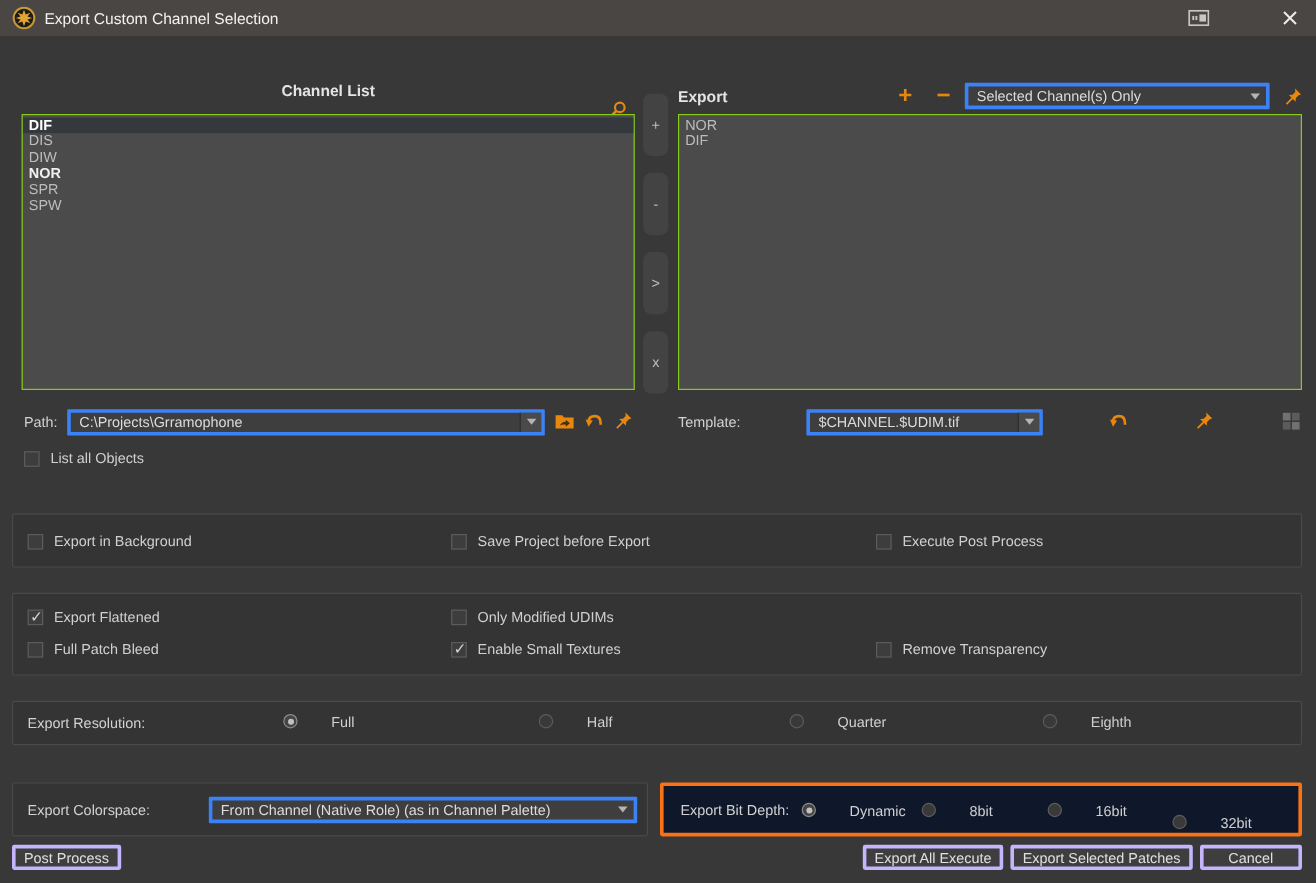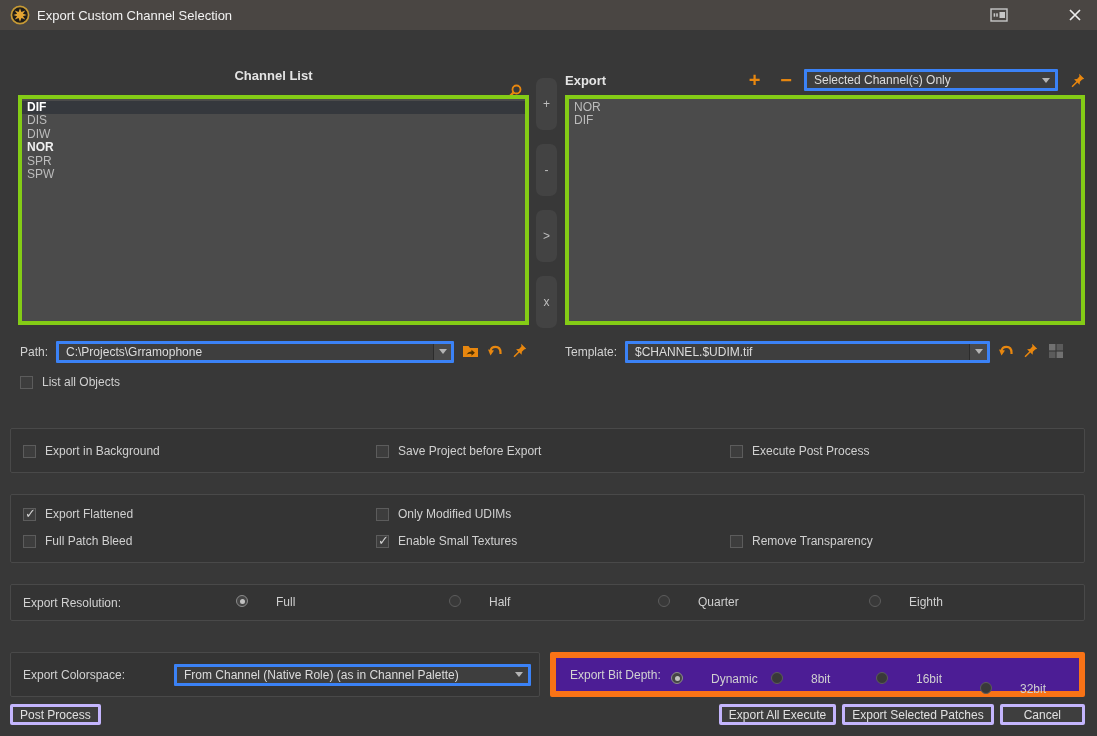--- a/index.html
+++ b/index.html
@@ -35,21 +35,21 @@
   .aa-btn { color:#e5e5e5; font-weight:normal; font-size:14px; margin-left:10px; }
 
   .plus-btn, .minus-btn { color:#e8870f; font-weight:bold; font-size:20px; line-height:18px; }
   .plus-btn { margin-left:auto; }
   .minus-btn { margin-left:20px; }
   .mode-combo { width:254px; margin-left:12px; }
   .pin-icon { width:15px; height:15px; }
   .hdr-right .pin-icon { margin-left:12px; }
 
   .list { position:absolute; width:511px; height:230px; background:#4b4b4b; top:65px;
-          border:4px solid #84cc16; padding-top:2px; overflow:hidden; }
+          border:1px solid #84cc16; padding-top:2px; overflow:hidden; }
   .list.left { left:18px; }
   .list.right { left:565px; width:520px; }
   .list-item { line-height:13.4px; font-size:12px; color:#bcbcbc; padding:0 5px; white-space:pre; }
   .list-item.bold { font-weight:bold; color:#f0f0f0; }
   .list-item.selected { background:#35383d; color:#ffffff; }
 
   .transfer-col { position:absolute; left:536px; top:48px; width:21px; height:250px;
                   display:flex; flex-direction:column; justify-content:space-between; }
   .transfer-btn { width:21px; height:52px; background:#434343; border:none; border-radius:7px;
                   color:#bdbdbd; font-size:12px; font-family:"Liberation Sans",sans-serif;
@@ -61,38 +61,38 @@
   .combo-text { flex:1; display:flex; align-items:center; padding:0 7px; color:#dcdcdc;
                 white-space:nowrap; overflow:hidden; }
   .combo-arrow { width:18px; flex:none; display:flex; align-items:center; justify-content:center; }
   .combo-arrow.boxed { background:#4a4a4a; border-left:1px solid #2c2c2c; }
   .combo-arrow::after { content:""; width:0; height:0; border-left:4px solid transparent;
                         border-right:4px solid transparent; border-top:5px solid #b4b4b4; }
 
   
   .field-row { position:absolute; top:310px; display:flex; align-items:center; height:23px; }
   .field-row.path { left:20px; width:515px; }
-  .field-row.template { left:565px; width:520px; }
+  .field-row.template { left:565px; width:520px;gap:47px; }
   .field-label { color:#d2d2d2; margin-right:8px; }
   .path-combo { width:398px; }
   .template-combo { width:365px; }
   .row-icon { width:17px; height:17px; margin-left:8px; flex:none; }
 
   .list-objects { position:absolute; left:20px; top:344px; }
 
   
   .groups { position:absolute; top:368px; left:0; right:0; }
   .groupbox { position:relative; margin-left:10px; width:1075px; background:#343434;
               border:1px solid #494949; border-radius:2px; }
   .g1 { margin-top:30px; height:45px; }
   .g2 { margin-top:21px; height:69px; }
   .g3 { margin-top:21px; height:37px; }
   .g4row { margin-top:31px; margin-left:10px; width:1075px; display:flex; gap:10px; }
   .g4a { position:relative; width:530px; height:45px; background:#343434; border:1px solid #494949; border-radius:2px; }
-  .g4b { position:relative; flex:1; height:45px; background:#4c1d95; border:6px solid #f97316; border-radius:2px; }
+  .g4b { position:relative; flex:1; height:45px; background:#0f172a; border:3px solid #f97316; border-radius:2px; }
 
   
   .check-field { position:absolute; display:flex; align-items:center; height:16px; }
   .checkbox { position:relative; width:13px; height:13px; background:#3d3d3d; border:1px solid #5c5c5c;
               margin-right:9px; flex:none; }
   .checkbox.checked::after { content:"\2713"; position:absolute; left:1px; top:-3px; color:#d2d2d2; font-size:13px; }
   .check-label { color:#d0d0d0; white-space:nowrap; }
 
   .radio-field { position:absolute; display:flex; align-items:flex-start; height:16px;gap:20px; }
   .radio { width:12px; height:12px; border-radius:50%; background:#393939; border:1px solid #5c5c5c;

